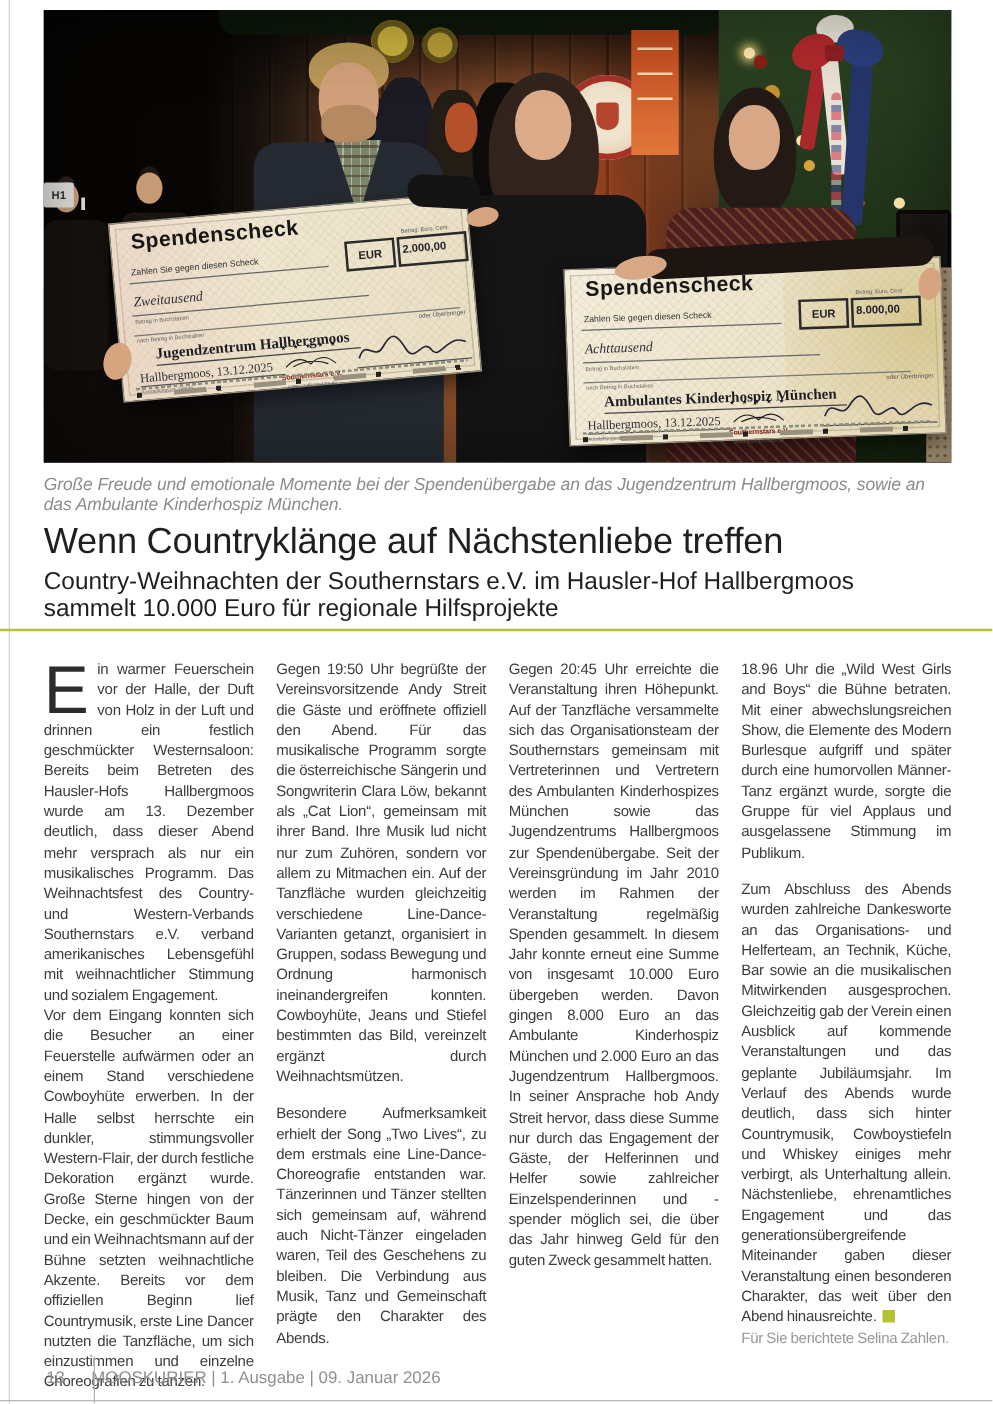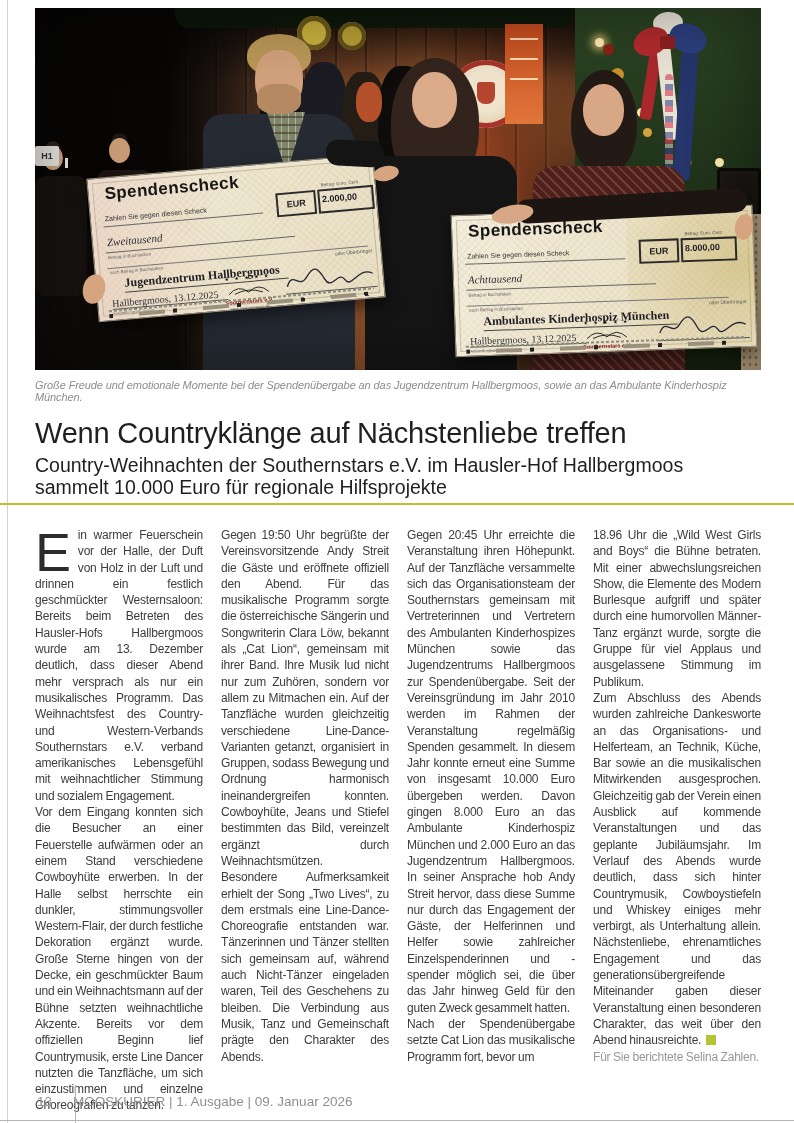--- a/index.html
+++ b/index.html
@@ -105,27 +105,27 @@
   .ck-microrow{left:0;right:0;top:4px;height:4px;background:repeating-linear-gradient(90deg,#222 0 4px,transparent 4px 30px,#99917e 30px 56px,transparent 56px 64px);}
   .hand{background:#d6a580;border-radius:50%;z-index:6;}
   .hand-m{left:48px;top:266px;width:22px;height:30px;transform:rotate(14deg);}
   .hand-w1{left:338px;top:158px;width:26px;height:15px;transform:rotate(-12deg);}
   .hand-w3{left:700px;top:206px;width:18px;height:26px;transform:rotate(10deg);}
   .arm-over{left:64px;top:-16px;width:232px;height:24px;background:#1d1512;border-radius:12px;transform:rotate(-1deg);}
   .hand-over{left:40px;top:-9px;width:42px;height:18px;background:#d8a886;border-radius:50%;transform:rotate(-8deg);z-index:6;}
   .sleeve-l{right:-12px;top:-16px;width:58px;height:26px;background:#141414;border-radius:12px;transform:rotate(8deg);}
 
   
-  .caption{position:absolute;left:35px;top:379px;width:726px;margin:0;font-size:11px;font-style:italic;letter-spacing:-.1px;color:#8c8c8a;}
+  .caption{position:absolute;left:35px;top:379px;width:726px;margin:0;font-size:14px;font-style:italic;letter-spacing:-.1px;color:#8c8c8a;}
   h1.headline{position:absolute;left:35px;top:417px;margin:0;font-size:29px;font-weight:500;letter-spacing:-.2px;color:#1f1f1e;}
   h2.subheadline{position:absolute;left:35px;top:455px;margin:0;width:710px;font-size:19.5px;font-weight:400;line-height:21.5px;color:#1f1f1e;}
   .accent-rule{position:absolute;left:0;top:503px;width:794px;height:2px;}
   .columns{position:absolute;left:35px;top:527px;width:726px;display:grid;grid-template-columns:repeat(4,1fr);column-gap:18px;font-size:12px;line-height:16.3px;letter-spacing:-.2px;word-spacing:-.5px;text-align:justify;color:#3c3c3b;}
   .columns p{margin:0;hyphens:auto;}
-  .columns p.gap{}
+  .columns p.gap{margin-top:13px;}
   .dropcap{float:left;font-size:54px;line-height:42px;padding:4px 7px 0 0;font-weight:500;color:#2c2c2b;}
   .endsq{display:inline-block;width:10px;height:10px;margin-left:5px;vertical-align:-1px;}
   .byline{margin-top:14px;color:#979795;}
 
   
   .footer{position:absolute;left:30px;top:1094px;font-size:13.5px;color:#8f8f8e;display:flex;align-items:center;}
   .footer .pageno{display:inline-block;width:22px;text-align:right;margin-right:21px;}
   .footer-vrule{position:absolute;left:75px;top:1085px;width:1px;height:38px;background:#b5b5b3;}
 </style>
 </head>
@@ -300,21 +300,20 @@
     <div class="col">
       <p><span class="dropcap">E</span><span>in warmer Feuerschein vor der Halle, der Duft von Holz in der Luft und drinnen ein festlich geschmückter Westernsaloon: Bereits beim Betreten des Hausler-Hofs Hallbergmoos wurde am 13. Dezember deutlich, dass dieser Abend mehr versprach als nur ein musikalisches Programm. Das Weihnachtsfest des Country- und Western-Verbands Southernstars e.V. verband amerikanisches Lebensgefühl mit weihnachtlicher Stimmung und sozialem Engagement.</span></p>
       <p>Vor dem Eingang konnten sich die Besucher an einer Feuerstelle aufwärmen oder an einem Stand verschiedene Cowboyhüte erwerben. In der Halle selbst herrschte ein dunkler, stimmungsvoller Western-Flair, der durch festliche Dekoration ergänzt wurde. Große Sterne hingen von der Decke, ein geschmückter Baum und ein Weihnachtsmann auf der Bühne setzten weihnachtliche Akzente. Bereits vor dem offiziellen Beginn lief Countrymusik, erste Line Dancer nutzten die Tanzfläche, um sich einzustimmen und einzelne Choreografien zu tanzen.</p>
     </div>
     <div class="col">
       <p>Gegen 19:50 Uhr begrüßte der Vereinsvorsitzende Andy Streit die Gäste und eröffnete offiziell den Abend. Für das musikalische Programm sorgte die österreichische Sängerin und Songwriterin Clara Löw, bekannt als „Cat Lion“, gemeinsam mit ihrer Band. Ihre Musik lud nicht nur zum Zuhören, sondern vor allem zu Mitmachen ein. Auf der Tanzfläche wurden gleichzeitig verschiedene Line-Dance-Varianten getanzt, organisiert in Gruppen, sodass Bewegung und Ordnung harmonisch ineinandergreifen konnten. Cowboyhüte, Jeans und Stiefel bestimmten das Bild, vereinzelt ergänzt durch Weihnachtsmützen.</p>
       <p class="gap">Besondere Aufmerksamkeit erhielt der Song „Two Lives“, zu dem erstmals eine Line-Dance-Choreografie entstanden war. Tänzerinnen und Tänzer stellten sich gemeinsam auf, während auch Nicht-Tänzer eingeladen waren, Teil des Geschehens zu bleiben. Die Verbindung aus Musik, Tanz und Gemeinschaft prägte den Charakter des Abends.</p>
     </div>
     <div class="col">
       <p>Gegen 20:45 Uhr erreichte die Veranstaltung ihren Höhepunkt. Auf der Tanzfläche versammelte sich das Organisationsteam der Southernstars gemeinsam mit Vertreterinnen und Vertretern des Ambulanten Kinderhospizes München sowie das Jugendzentrums Hallbergmoos zur Spendenübergabe. Seit der Vereinsgründung im Jahr 2010 werden im Rahmen der Veranstaltung regelmäßig Spenden gesammelt. In diesem Jahr konnte erneut eine Summe von insgesamt 10.000 Euro übergeben werden. Davon gingen 8.000 Euro an das Ambulante Kinderhospiz München und 2.000 Euro an das Jugendzentrum Hallbergmoos. In seiner Ansprache hob Andy Streit hervor, dass diese Summe nur durch das Engagement der Gäste, der Helferinnen und Helfer sowie zahlreicher Einzelspenderinnen und -spender möglich sei, die über das Jahr hinweg Geld für den guten Zweck gesammelt hatten.</p>
-      <p class="gap">Nach der Spendenübergabe setzte Cat Lion das musikalische Programm fort, bevor um</p>
     </div>
     <div class="col">
       <p>18.96 Uhr die „Wild West Girls and Boys“ die Bühne betraten. Mit einer abwechslungsreichen Show, die Elemente des Modern Burlesque aufgriff und später durch eine humorvollen Männer-Tanz ergänzt wurde, sorgte die Gruppe für viel Applaus und ausgelassene Stimmung im Publikum.</p>
       <p class="gap"><span>Zum Abschluss des Abends wurden zahlreiche Dankesworte an das Organisations- und Helferteam, an Technik, Küche, Bar sowie an die musikalischen Mitwirkenden ausgesprochen. Gleichzeitig gab der Verein einen Ausblick auf kommende Veranstaltungen und das geplante Jubiläumsjahr. Im Verlauf des Abends wurde deutlich, dass sich hinter Countrymusik, Cowboystiefeln und Whiskey einiges mehr verbirgt, als Unterhaltung allein. Nächstenliebe, ehrenamtliches Engagement und das generationsübergreifende Miteinander gaben dieser Veranstaltung einen besonderen Charakter, das weit über den Abend hinausreichte.</span><span class="endsq" style="background-color: rgb(181, 195, 52);"></span></p>
       <p class="byline">Für Sie berichtete Selina Zahlen.</p>
     </div>
   </div>
 
   <div class="footer">
     <span class="pageno">13</span>

